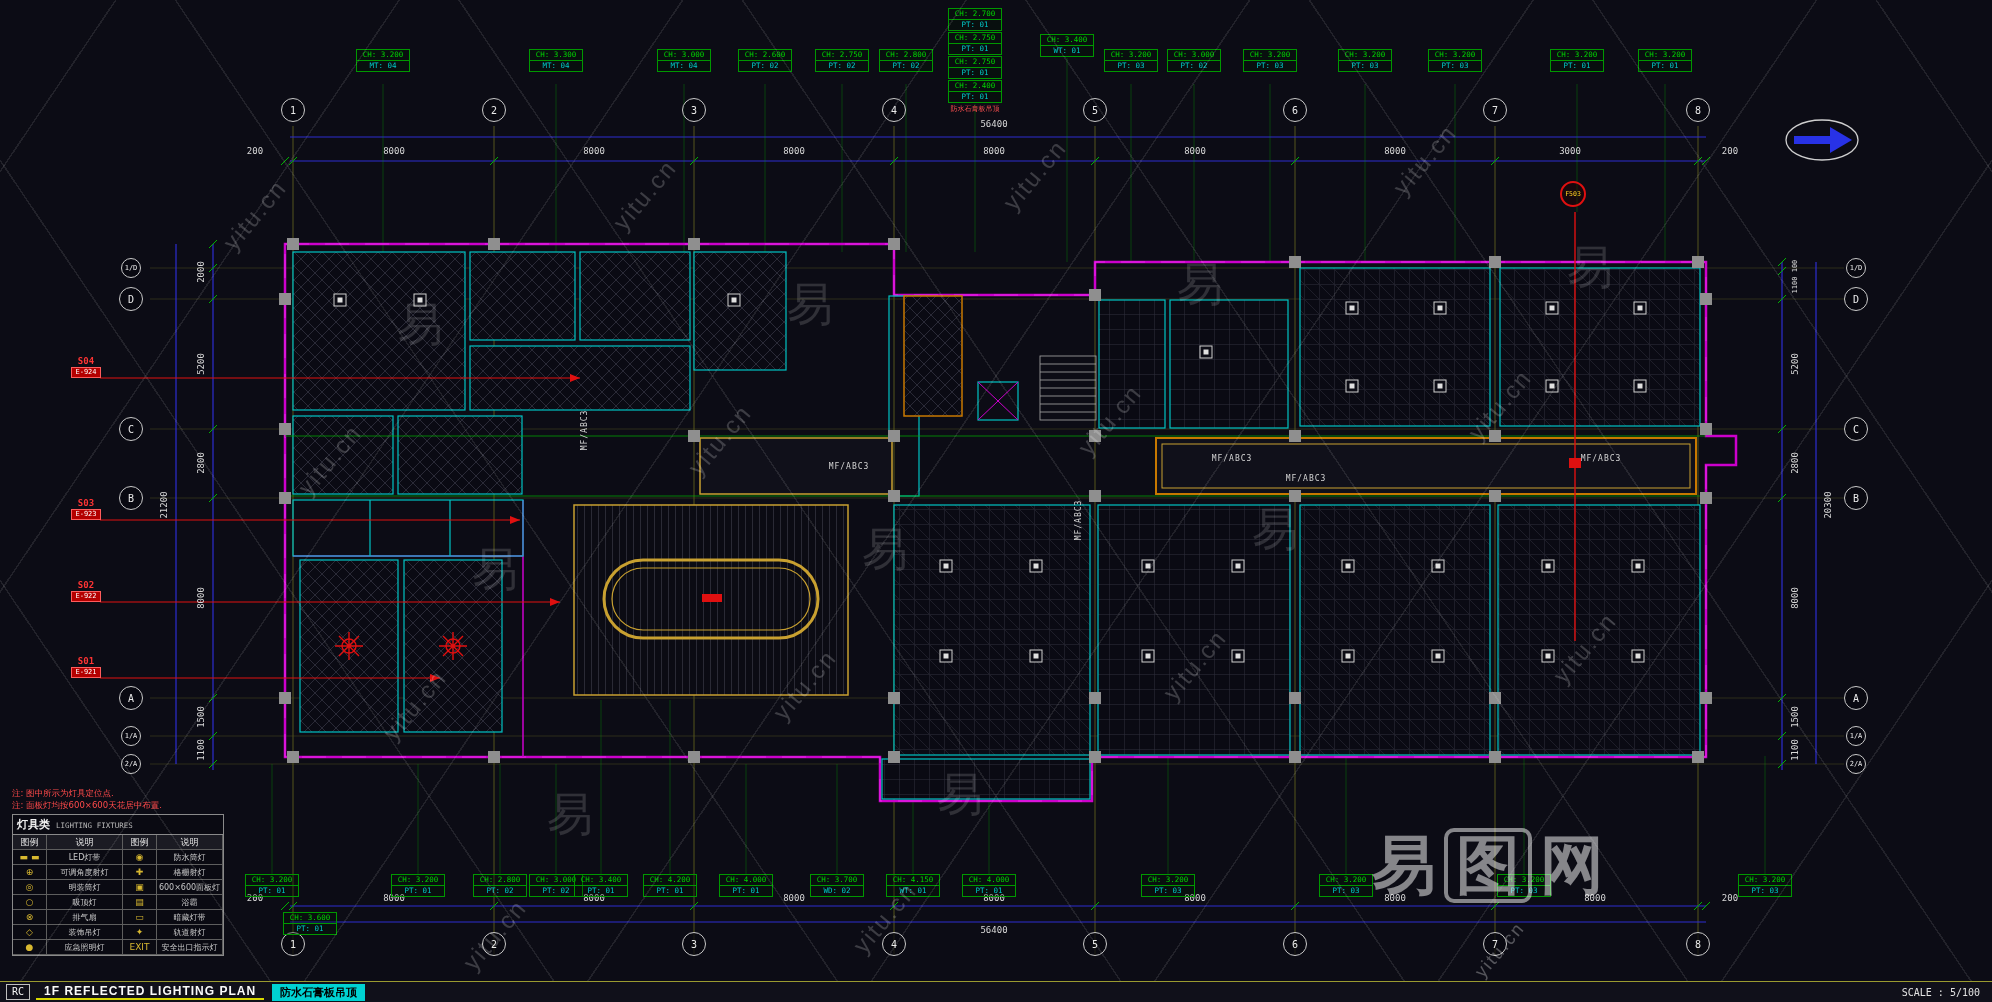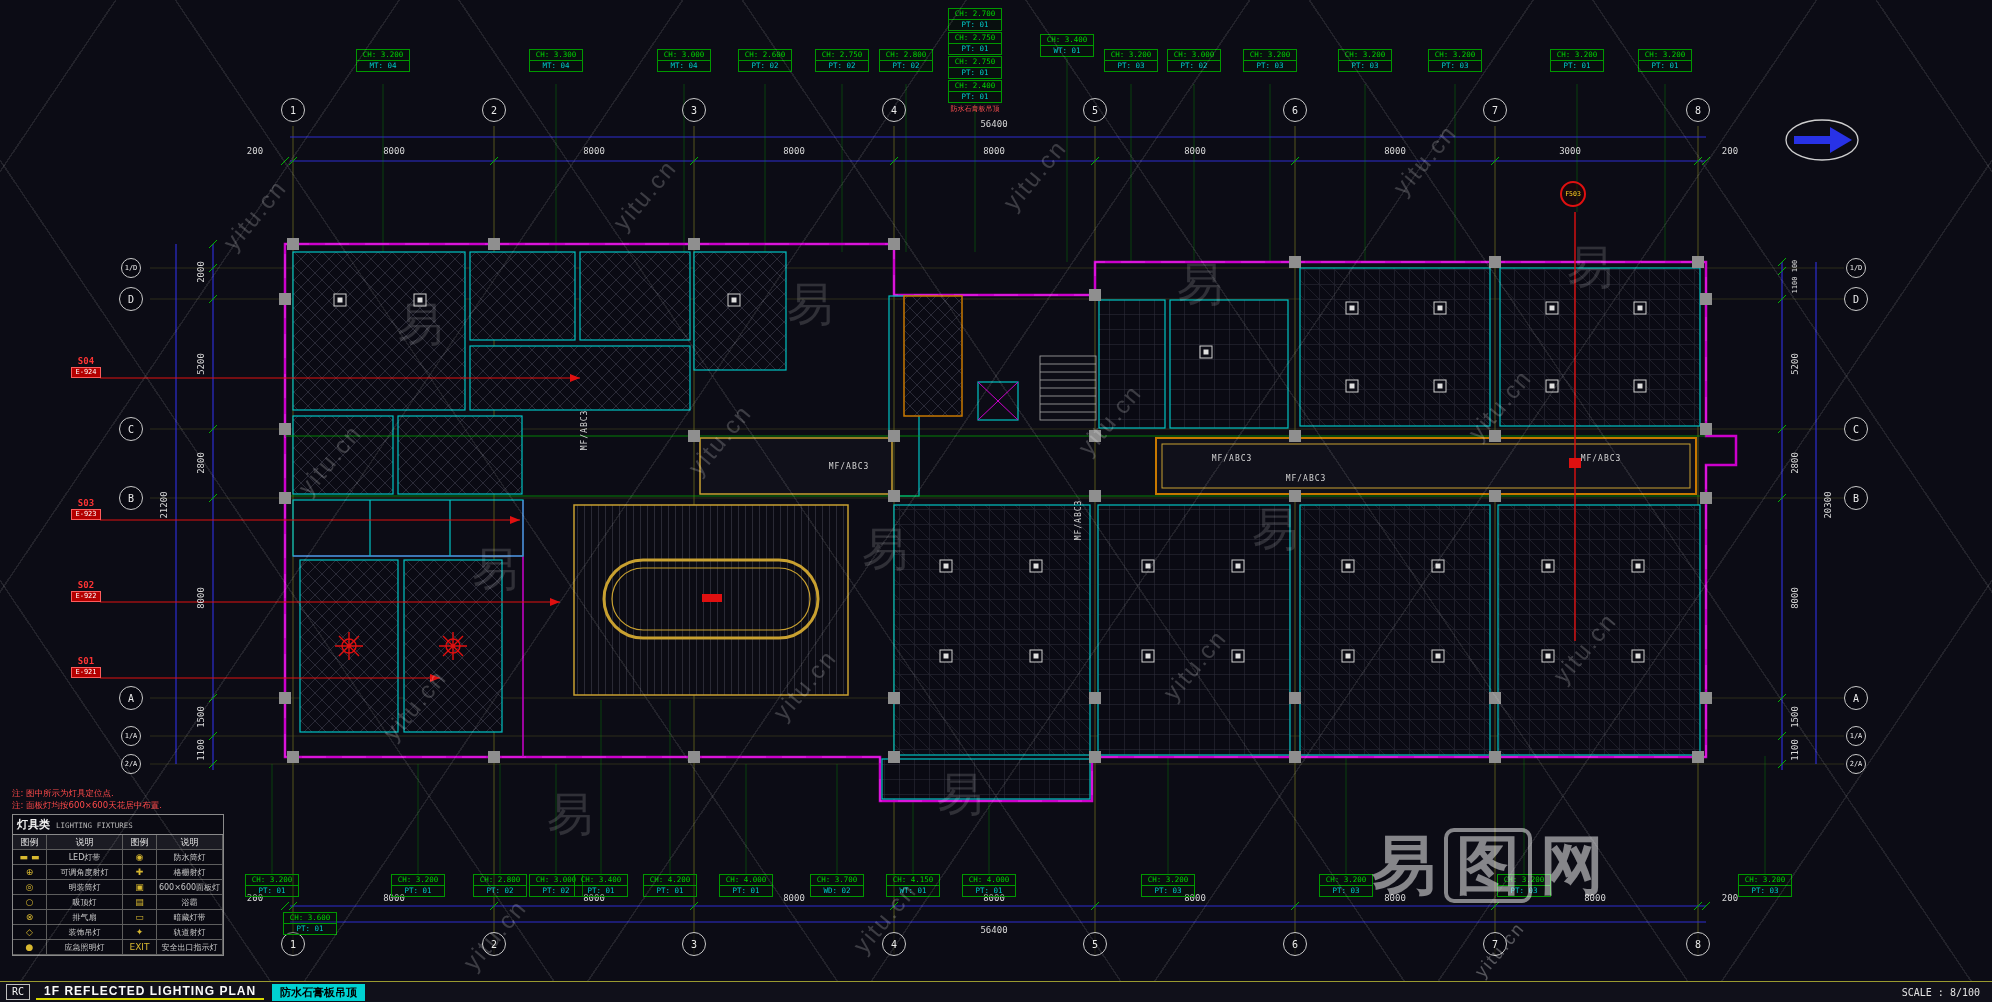--- a/index.html
+++ b/index.html
@@ -581,16 +581,16 @@
       <span>网</span>
     </div>
     <span class="wm-site tiny" style="left:1500px;top:950px">yitu.cn</span>
   </div>
 
   <div class="titlebar">
     <span class="rc">RC</span>
     <span class="ten">1F REFLECTED LIGHTING PLAN</span>
     <span class="tcn">防水石膏板吊顶</span>
     <span class="sp"></span>
-    <span class="scale">SCALE : 8/100</span>
+    <span class="scale">SCALE : 5/100</span>
   </div>
 
 </div>
 
 </body></html>

